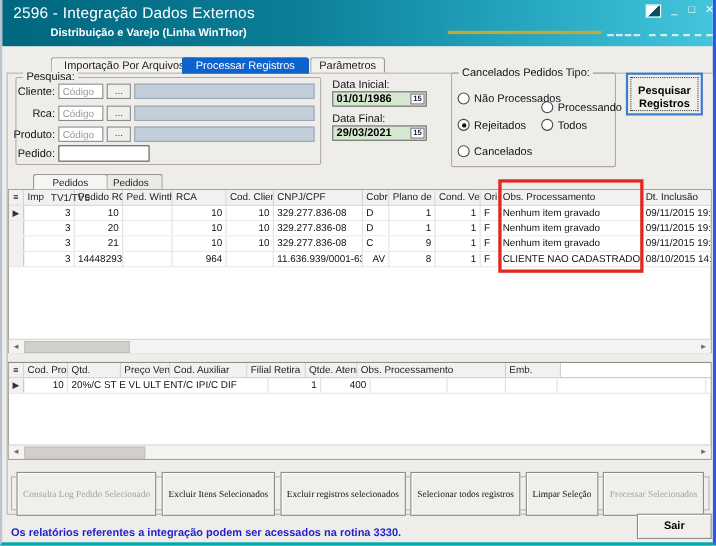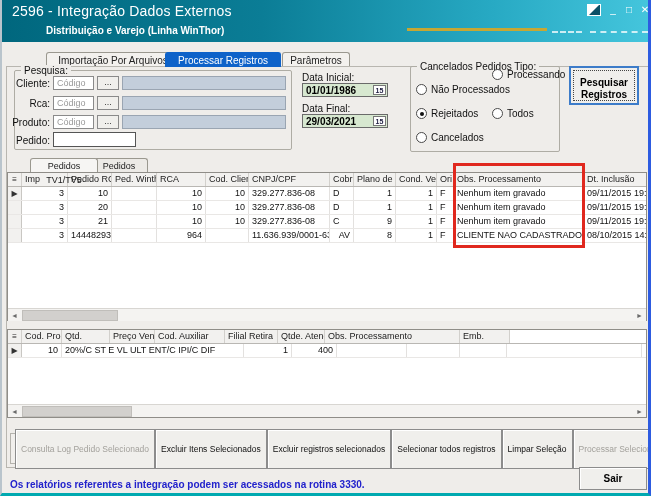--- a/index.html
+++ b/index.html
@@ -68,21 +68,21 @@
     text-align:center; line-height:13px; }
   .hs-thumb { position:absolute; top:1px; height:11px; background:#d2d0cd; border:1px solid #c0beba; }
   .redrect { position:absolute; left:451px; top:163px; width:132px; height:85px;
     border:3px solid #e0281e; z-index:8; pointer-events:none; }
   
   .btnpanel { position:absolute; left:8px; top:433px; width:635px; height:31px;
     border:1px solid #b5b3ad; background:#f1efec; display:flex; align-items:center;
     justify-content:space-between; padding:0 4px; }
   .fbtn { height:40px; background:#f0efec; border:1px solid #8c8c8c;
     box-shadow:inset 1px 1px 0 #fff; font-size:8.5px; color:#111; white-space:nowrap;
-    padding:0 5px; font-family:Liberation Sans, sans-serif; cursor:pointer; }
+    padding:0 5px; font-family:Liberation Serif, serif; cursor:pointer; }
   .fbtn.disabled { color:#a3a19c; cursor:default; }
   .sairbtn { position:absolute; left:577px; top:467px; width:68px; height:23px; background:#f0efec;
     border:1px solid #8c8c8c; box-shadow:inset 1px 1px 0 #fff; font-size:10px; font-weight:bold; cursor:pointer; }
   .note { position:absolute; left:8px; top:479px; font-size:10px; font-weight:bold; color:#2222cc; }
 </style>
 </head>
 <body>
 
 <div id="window">
 
@@ -132,21 +132,21 @@
   <div class="flabel" style="left:300px; top:103px; width:80px; text-align:left;">Data Final:</div>
   <div class="datefield" style="left:300px; top:114px;">
     <span>29/03/2021</span>
     <span class="calbtn">15</span>
   </div>
 
   <div class="groupbox" style="left:408px; top:66px; width:150px; height:86px;">
     <span class="grouplabel">Cancelados Pedidos Tipo:</span>
   </div>
   <div class="radio-opt" style="left:414px; top:84px;"><span class="radio"></span><span>Não Processados</span></div>
-  <div class="radio-opt" style="left:490px; top:69px;"><span class="radio"></span><span>Processando</span></div>
+  <div class="radio-opt" style="left:490px; top:92px;"><span class="radio"></span><span>Processando</span></div>
   <div class="radio-opt" style="left:414px; top:108px;"><span class="radio checked"></span><span>Rejeitados</span></div>
   <div class="radio-opt" style="left:490px; top:108px;"><span class="radio"></span><span>Todos</span></div>
   <div class="radio-opt" style="left:414px; top:132px;"><span class="radio"></span><span>Cancelados</span></div>
 
   <button class="searchbtn"><span style="display:inline-block; width:62px;">Pesquisar Registros</span></button>
 
   <div class="gtab active" style="left:18px; width:68px;margin-left:10px;">Pedidos TV1/TV5</div>
   <div class="gtab" style="left:88px; width:58px;">Pedidos TV14</div>
 
   <div class="gridbox" style="top:172px; height:149px;" id="grid1">

